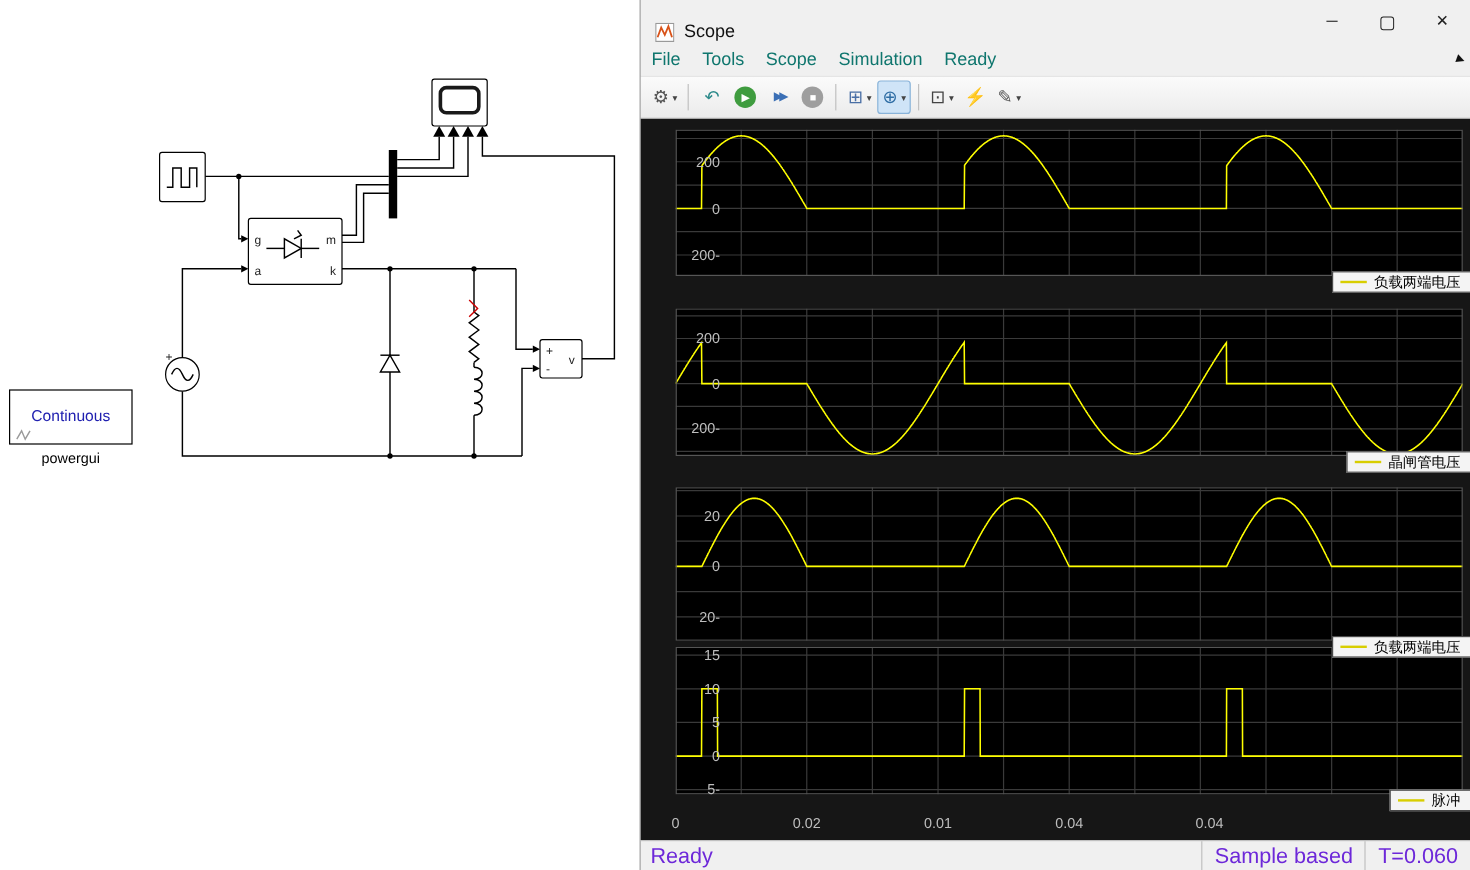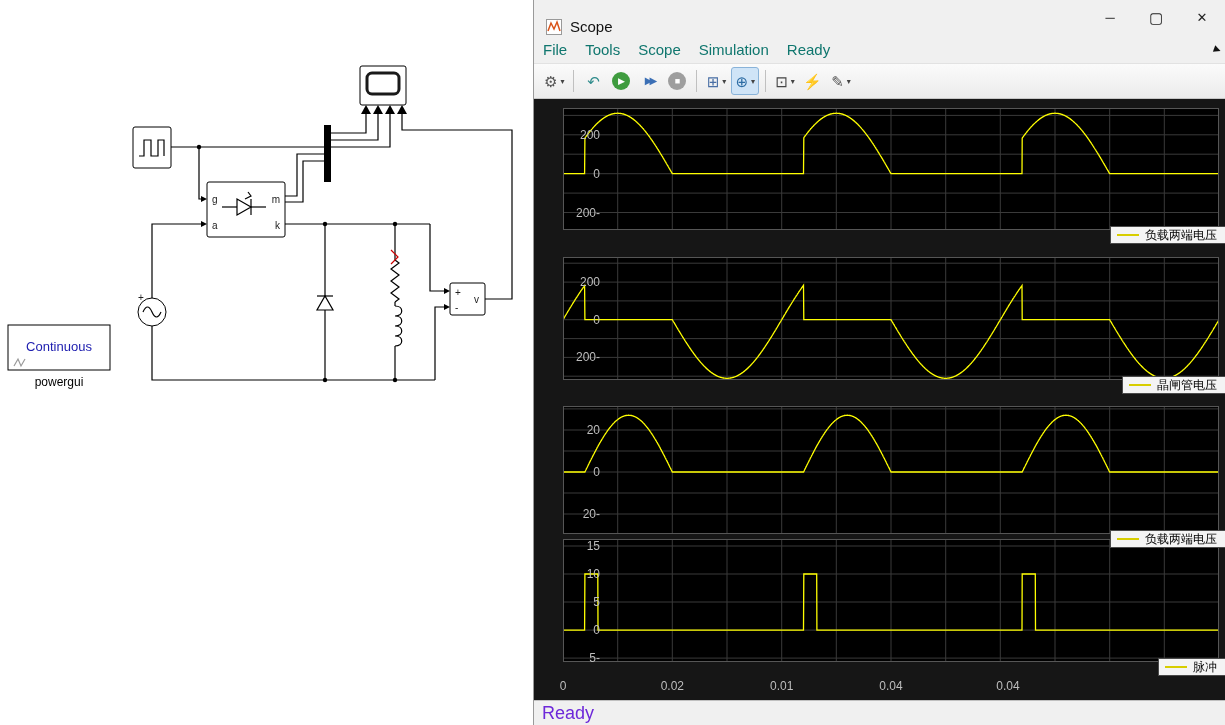--- a/index.html
+++ b/index.html
@@ -395,16 +395,20 @@
           <span style="left: 116.333px;">0.02</span>
           <span style="left: 225.667px;">0.01</span>
           <span style="left: 335px;">0.04</span>
           <span style="left: 452px;">0.04</span>
           <span style="left: 553.667px; margin-top: 30px;">0.05</span>
         </div>
     </div>
 
     <div class="statusbar">
       <span class="status-left">Ready</span>
+      <span class="status-right">
+        <span class="status-cell">Sample based</span>
+        <span class="status-cell">T=0.060</span>
+      </span>
     </div>
 
   </div>
 </div>
 
 </body></html>

